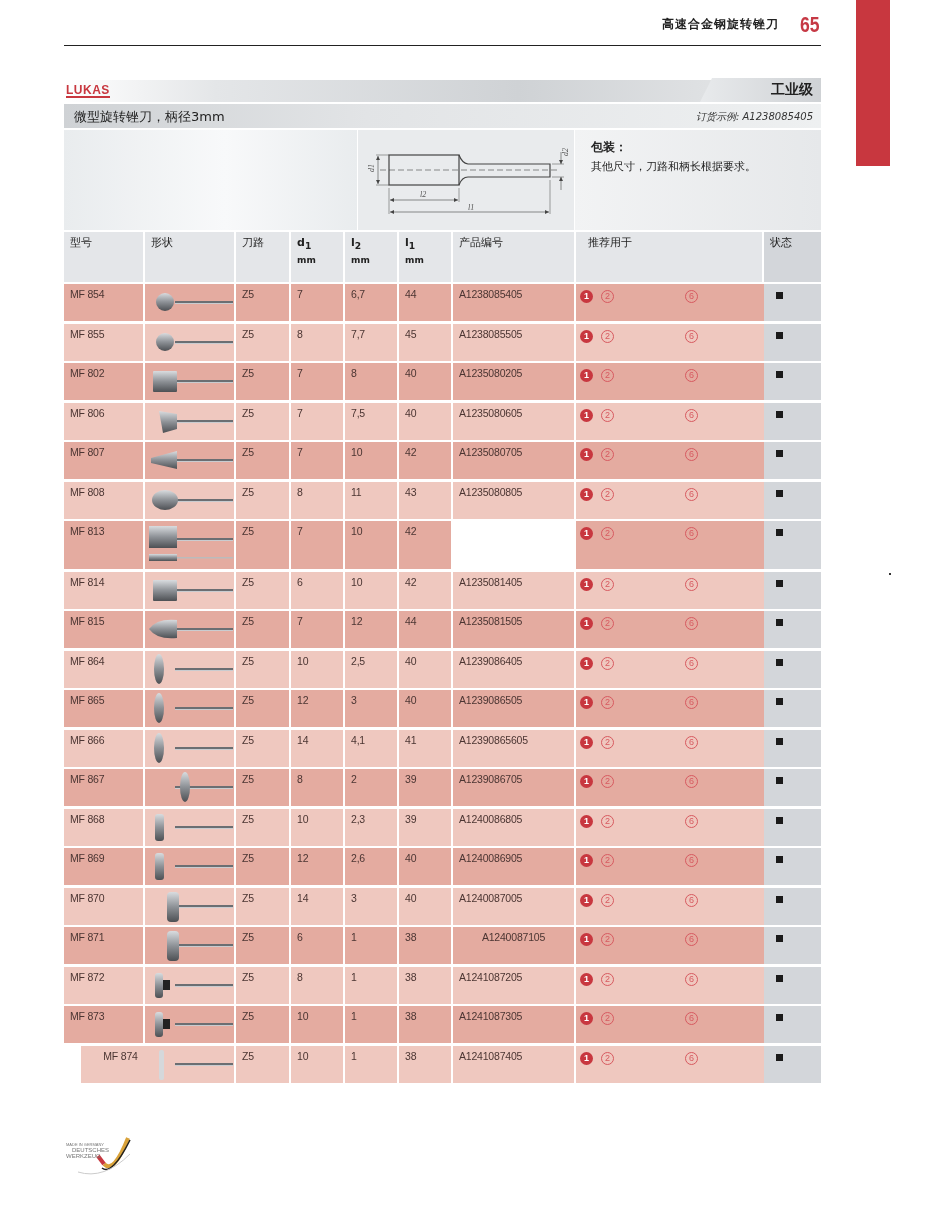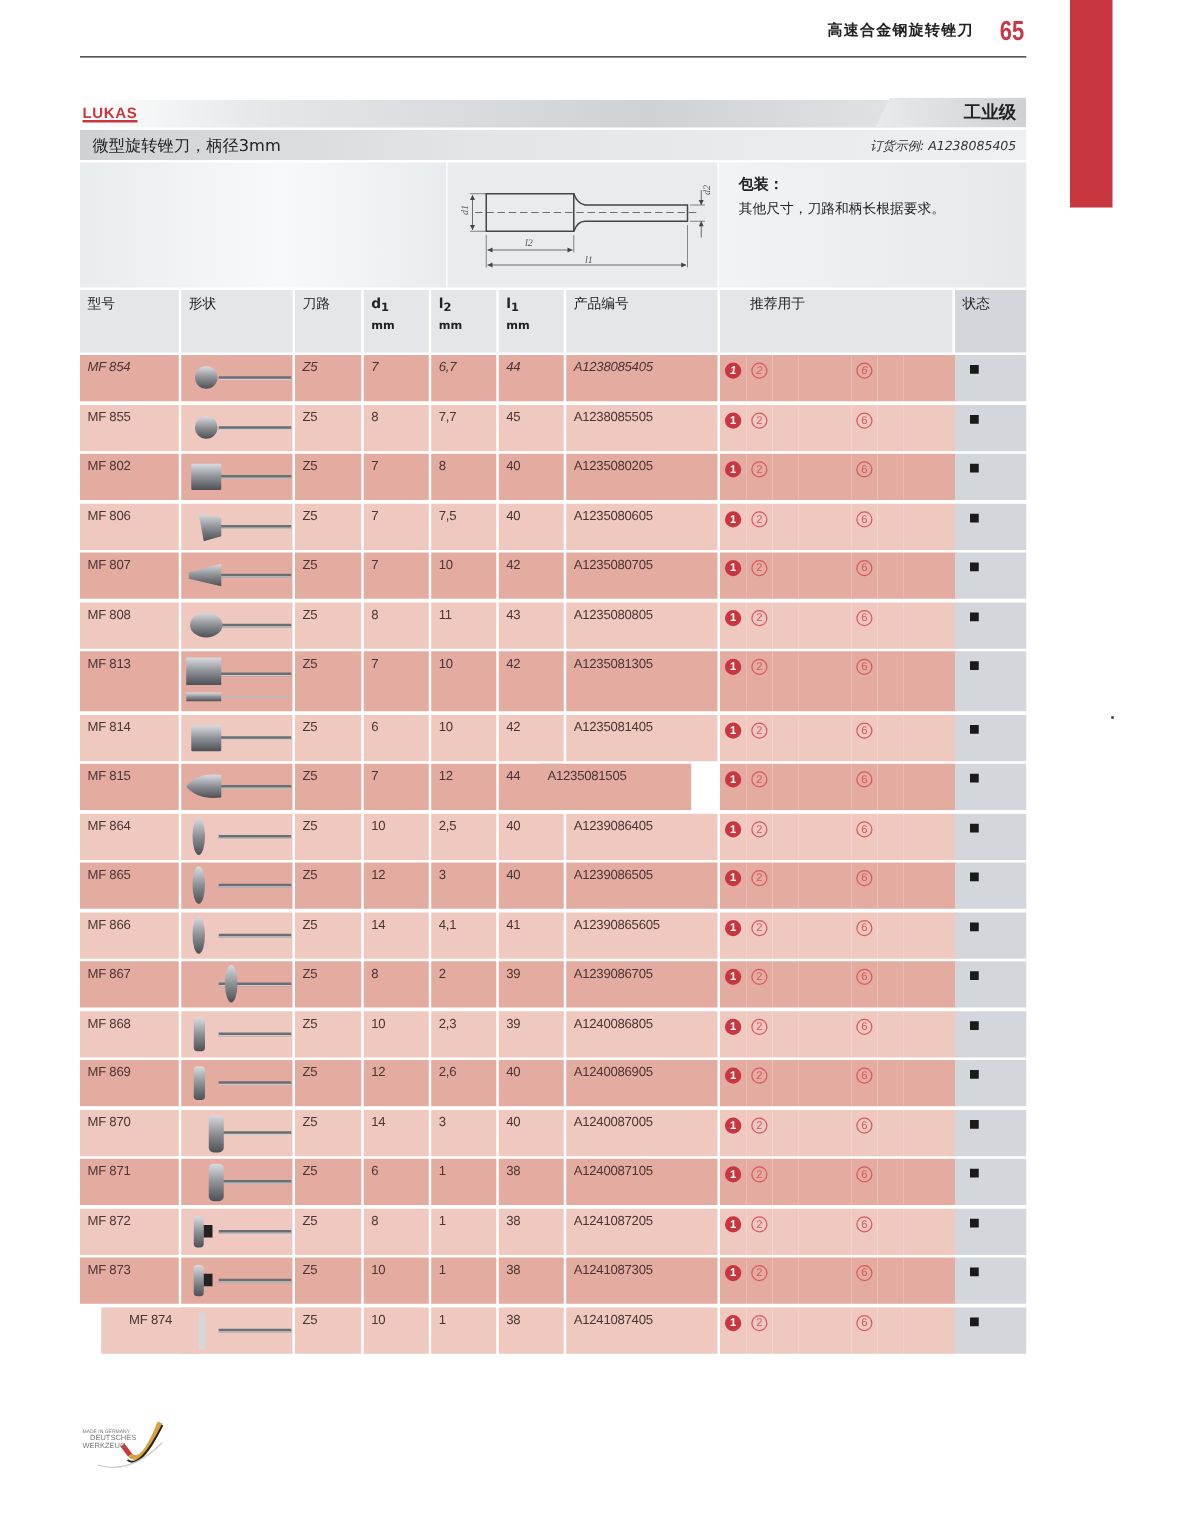--- a/index.html
+++ b/index.html
@@ -120,25 +120,25 @@
 
 <div class="table">
   <div class="thead">
     <div class="th" style="left:0;width:79px;">型号</div>
     <div class="th" style="left:81px;width:89px;">形状</div>
     <div class="th" style="left:172px;width:53px;">刀路</div>
     <div class="th sym" style="left:227px;width:52px;"><span>d</span><sub>1</sub><span class="unit">mm</span></div>
     <div class="th sym" style="left:281px;width:52px;"><span>l</span><sub>2</sub><span class="unit">mm</span></div>
     <div class="th sym" style="left:335px;width:52px;"><span>l</span><sub>1</sub><span class="unit">mm</span></div>
     <div class="th" style="left:389px;width:121px;">产品编号</div>
-    <div class="th" style="left:512px;width:186px;padding-left:24px;">推荐用于</div>
+    <div class="th" style="left:512px;width:186px;padding-left:12px;">推荐用于</div>
     <div class="th status" style="left:700px;width:57px;">状态</div>
   </div>
   <div id="tbody">
-      <div class="row dark" style="top: 52px; height: 37px; font-style: italic;">
+      <div class="row dark" style="top: 52px; height: 37px;">
         <div class="cell " style="left: 0px; width: 79px;">MF 854</div>
         <div class="cell shape" style="left: 81px; width: 89px;">
           <svg class="shape-svg" width="89" height="37" viewBox="0 0 89 37">
             <defs>
               <linearGradient id="g" x1="0" y1="0" x2="0" y2="1">
                 <stop offset="0" stop-color="#d9dcdf"></stop>
                 <stop offset="0.5" stop-color="#8d9196"></stop>
                 <stop offset="1" stop-color="#4d5054"></stop>
               </linearGradient>
             </defs>
@@ -386,21 +386,20 @@
             <rect x="30" y="19" width="58" height="1" fill="#c9ccd0"></rect>
             <rect x="4" y="5" width="28" height="22" fill="url(#g)"></rect>
             <rect x="4" y="33" width="28" height="7" fill="url(#g)"></rect>
             <rect x="32" y="36" width="56" height="1.5" fill="#bbb"></rect>
           </svg>
         </div>
         <div class="cell " style="left: 172px; width: 53px;">Z5</div>
         <div class="cell " style="left: 227px; width: 52px;">7</div>
         <div class="cell " style="left: 281px; width: 52px;">10</div>
         <div class="cell " style="left: 335px; width: 52px;">42</div>
-        <div class="cell " style="left: 389px; width: 121px;">A1235081305</div>
         <div class="cell rec" style="left: 512px; width: 20.5px;">
           <span class="badge filled">1</span>
         </div>
         <div class="cell rec" style="left: 533px; width: 20.5px;">
           <span class="badge outline">2</span>
         </div>
         <div class="cell rec" style="left: 554px; width: 20.5px;"></div>
         <div class="cell rec" style="left: 575px; width: 20.5px;"></div>
         <div class="cell rec" style="left: 596px; width: 20.5px;"></div>
         <div class="cell rec" style="left: 617px; width: 20.5px;">
@@ -466,21 +465,21 @@
             </defs>
             <rect x="30" y="17" width="58" height="3" fill="#6b6e72"></rect>
             <rect x="30" y="19" width="58" height="1" fill="#c9ccd0"></rect>
             <path d="M4,18 Q12,7 32,9 L32,27 Q12,29 4,18 Z" fill="url(#g)"></path>
           </svg>
         </div>
         <div class="cell " style="left: 172px; width: 53px;">Z5</div>
         <div class="cell " style="left: 227px; width: 52px;">7</div>
         <div class="cell " style="left: 281px; width: 52px;">12</div>
         <div class="cell " style="left: 335px; width: 52px;">44</div>
-        <div class="cell " style="left: 368px; width: 121px;">A1235081505</div>
+        <div class="cell " style="left: 389px; width: 121px;">A1235081505</div>
         <div class="cell rec" style="left: 512px; width: 20.5px;">
           <span class="badge filled">1</span>
         </div>
         <div class="cell rec" style="left: 533px; width: 20.5px;">
           <span class="badge outline">2</span>
         </div>
         <div class="cell rec" style="left: 554px; width: 20.5px;"></div>
         <div class="cell rec" style="left: 575px; width: 20.5px;"></div>
         <div class="cell rec" style="left: 596px; width: 20.5px;"></div>
         <div class="cell rec" style="left: 617px; width: 20.5px;">
@@ -786,21 +785,21 @@
             </defs>
             <rect x="30" y="17" width="58" height="3" fill="#6b6e72"></rect>
             <rect x="30" y="19" width="58" height="1" fill="#c9ccd0"></rect>
             <rect x="22" y="4" width="12" height="30" rx="4" fill="url(#g)"></rect>
           </svg>
         </div>
         <div class="cell " style="left: 172px; width: 53px;">Z5</div>
         <div class="cell " style="left: 227px; width: 52px;">6</div>
         <div class="cell " style="left: 281px; width: 52px;">1</div>
         <div class="cell " style="left: 335px; width: 52px;">38</div>
-        <div class="cell " style="left: 389px; width: 121px;">A1240087105</div>
+        <div class="cell " style="left: 389px; width: 121px; text-align: center;">A1240087105</div>
         <div class="cell rec" style="left: 512px; width: 20.5px;">
           <span class="badge filled">1</span>
         </div>
         <div class="cell rec" style="left: 533px; width: 20.5px;">
           <span class="badge outline">2</span>
         </div>
         <div class="cell rec" style="left: 554px; width: 20.5px;"></div>
         <div class="cell rec" style="left: 575px; width: 20.5px;"></div>
         <div class="cell rec" style="left: 596px; width: 20.5px;"></div>
         <div class="cell rec" style="left: 617px; width: 20.5px;">

